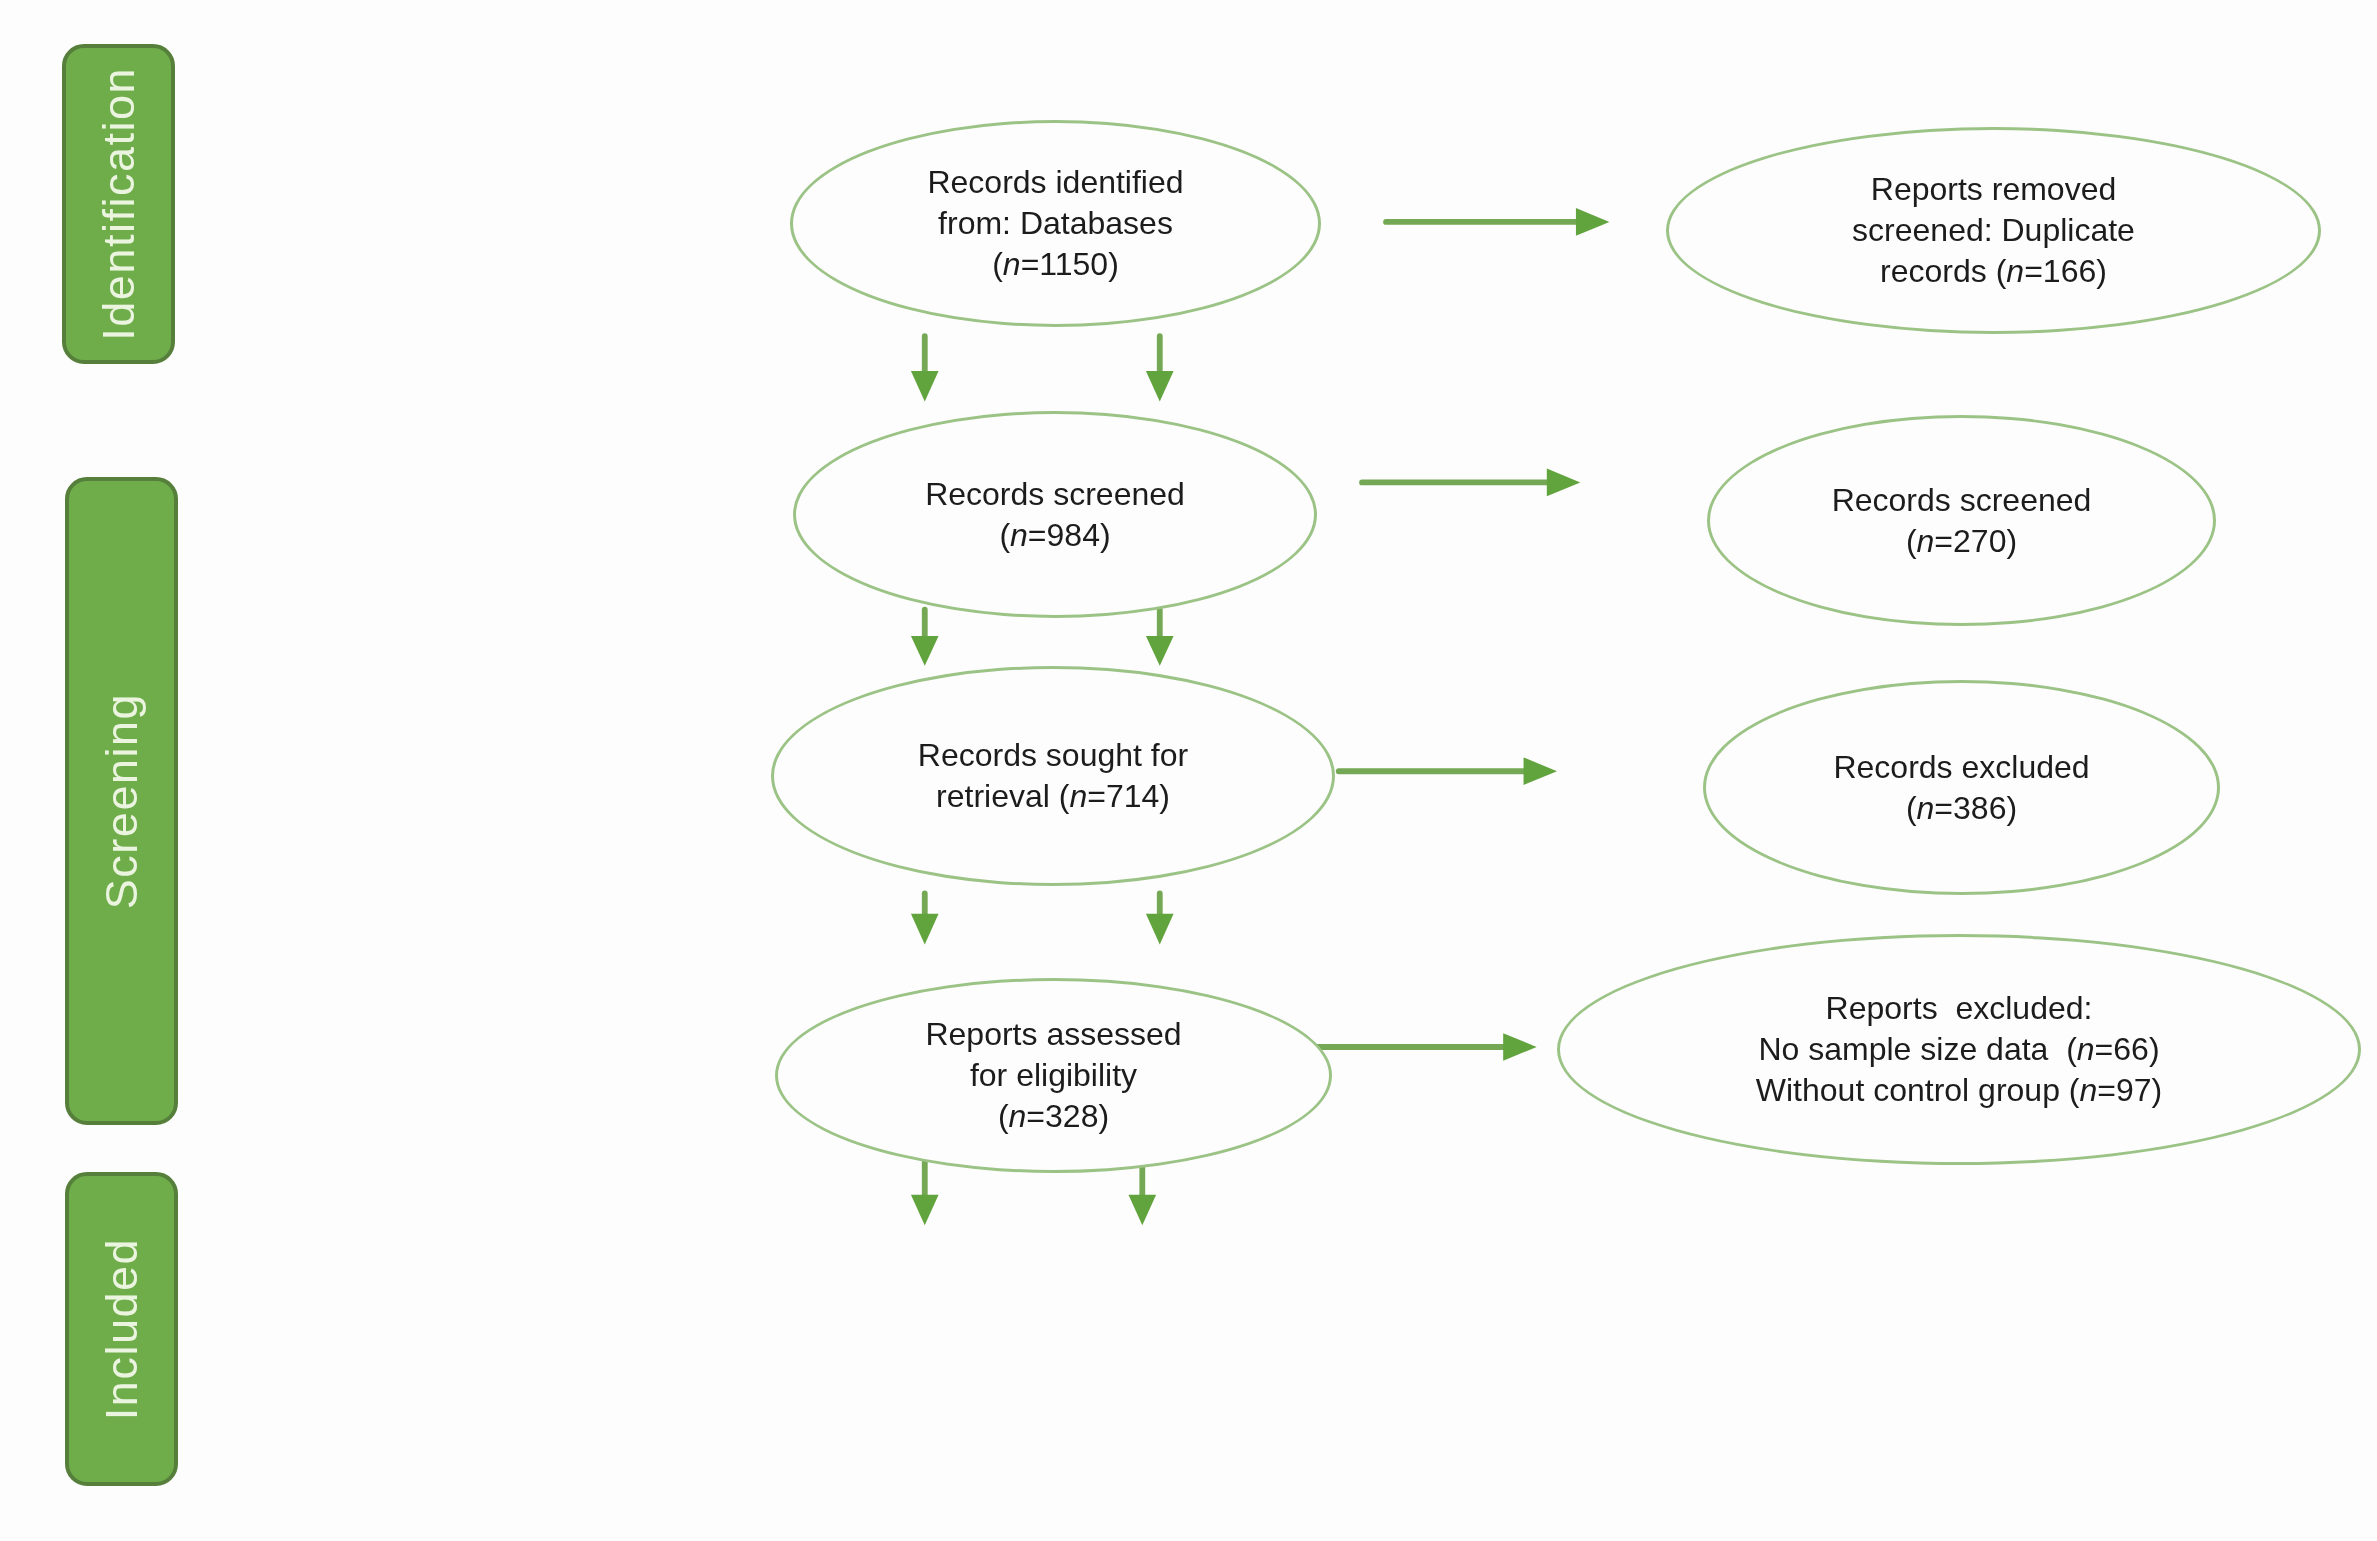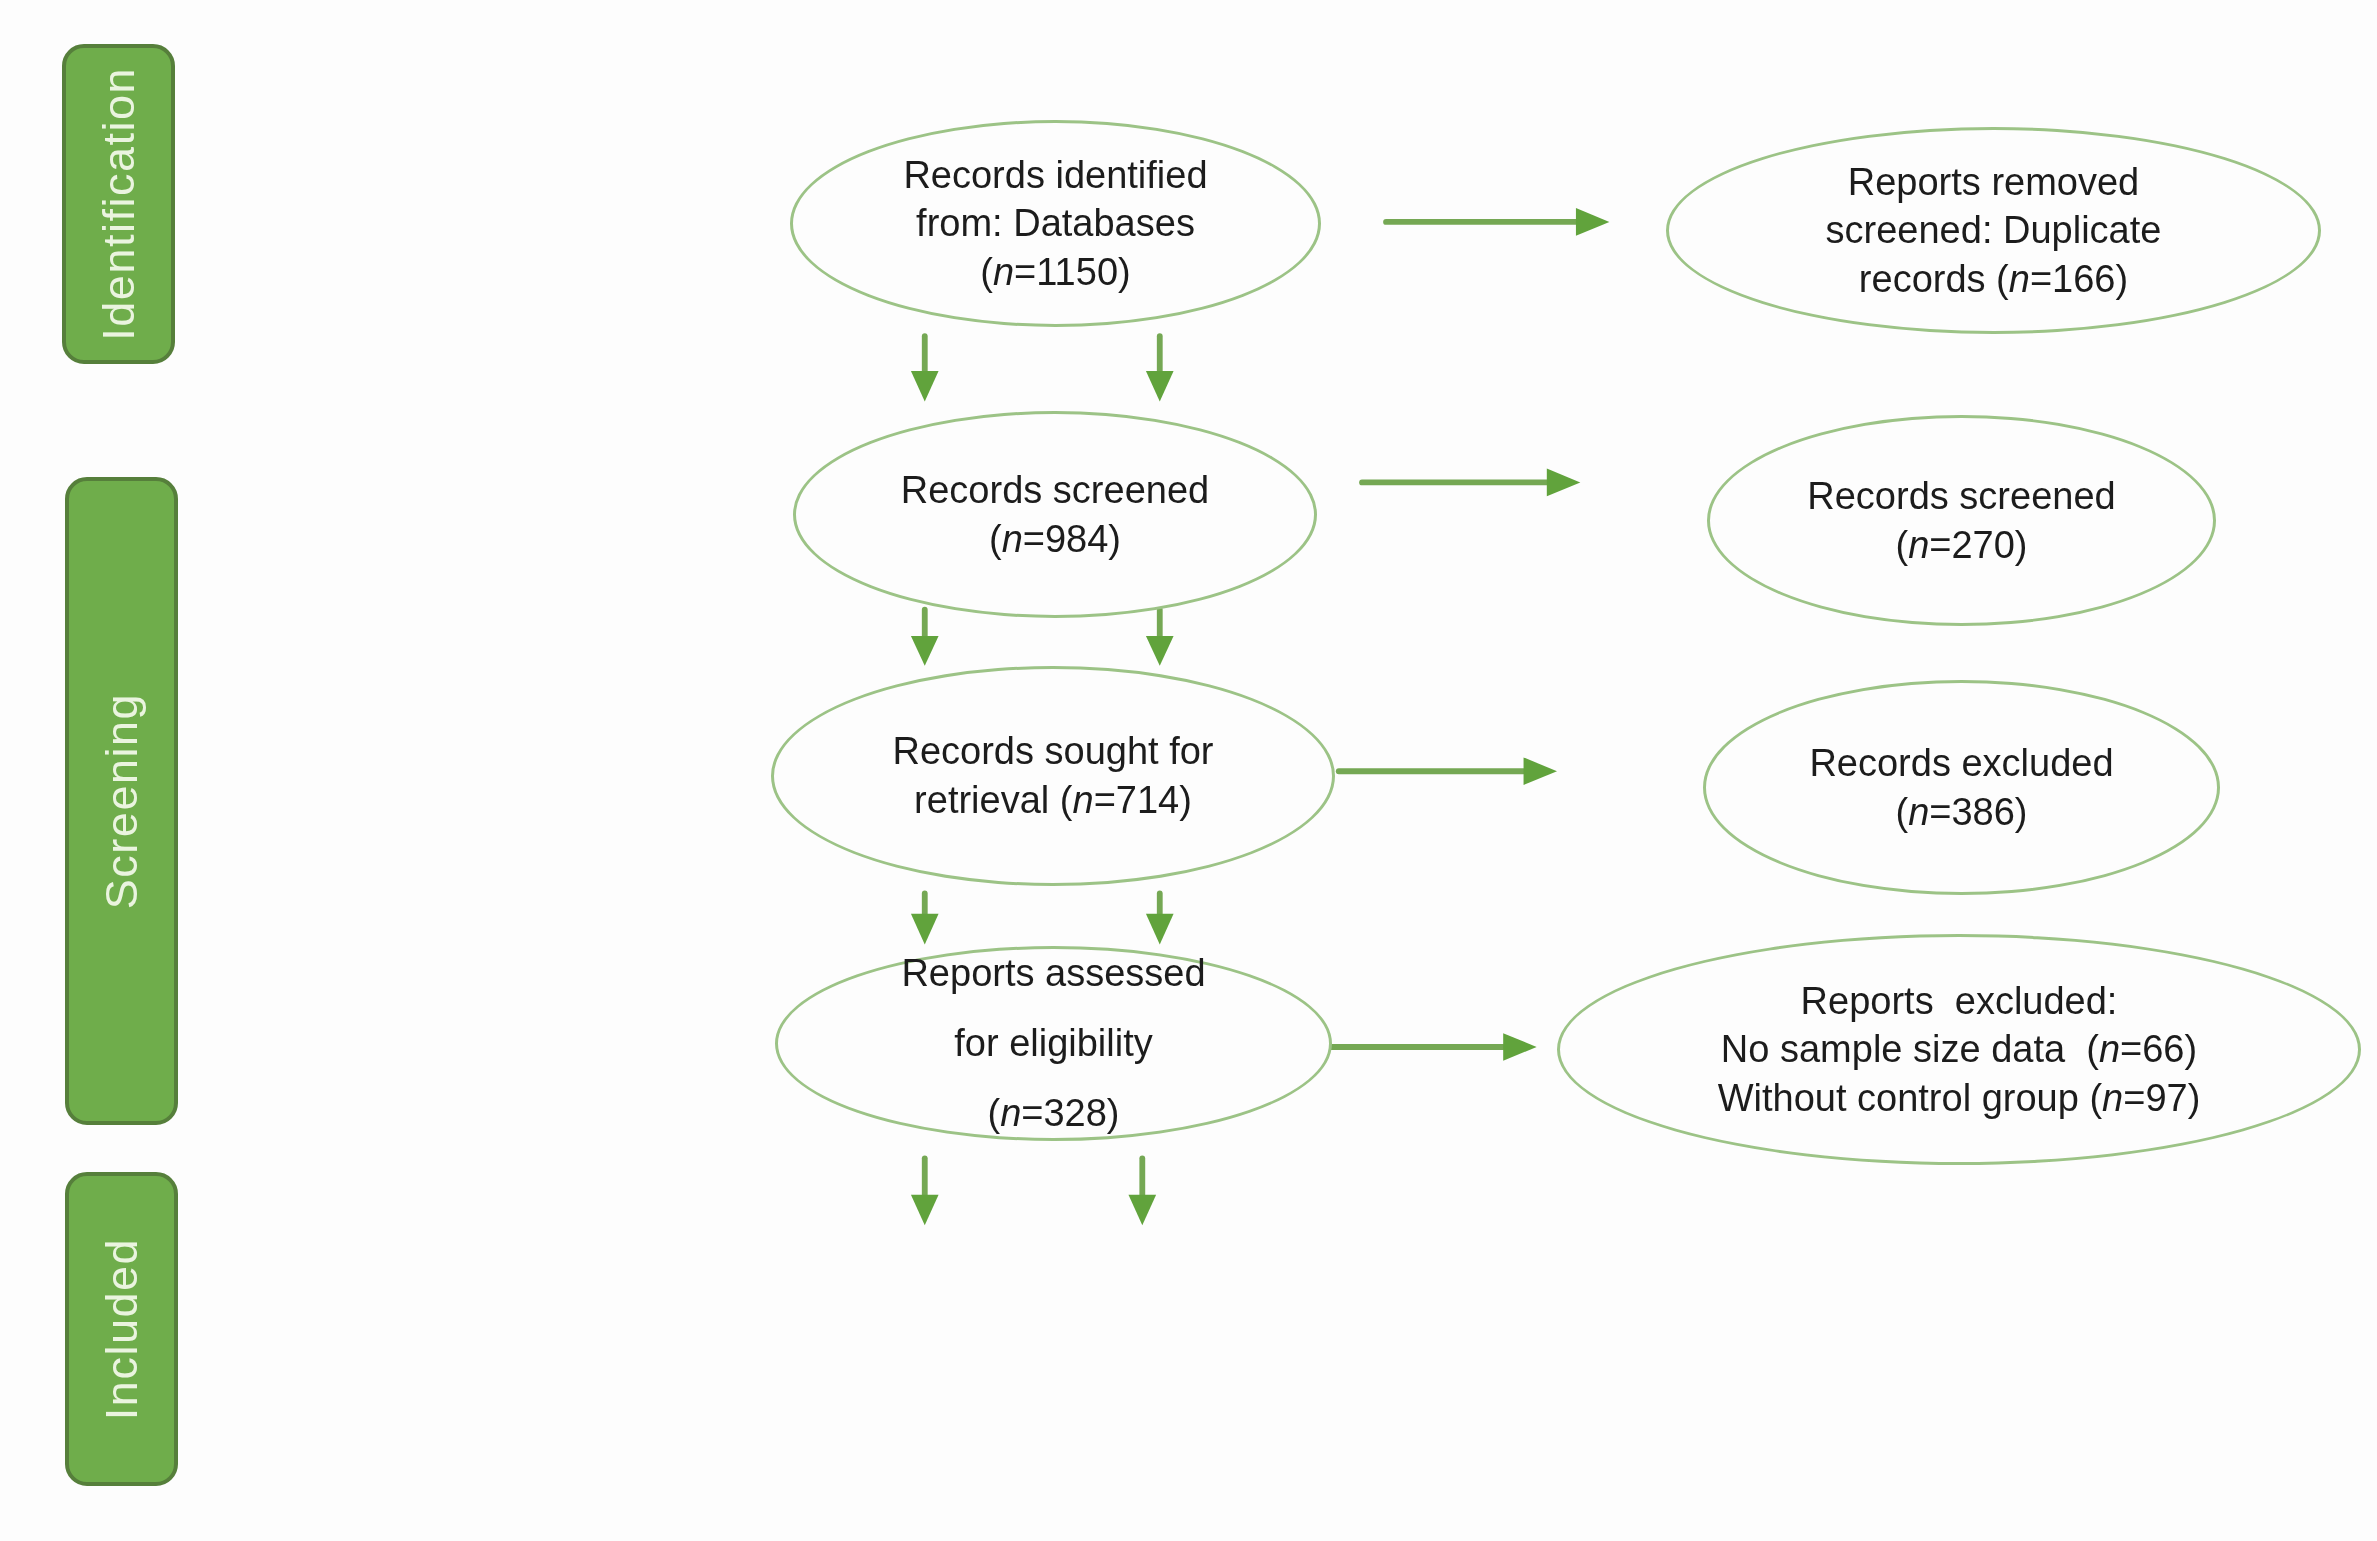--- a/index.html
+++ b/index.html
@@ -55,21 +55,21 @@
     box-sizing: border-box;
     background: #fdfdfd;
     display: flex;
     flex-direction: column;
     align-items: center;
     justify-content: center;
     text-align: center;
   }
   .node .line {
     color: #1c1c1c;
-    font-size: 38px;
+    font-size: 32px;
     line-height: 1.28;
     white-space: pre-wrap;
   }
   .node .line i {
     font-style: italic;
   }
 </style>
 </head>
 <body>
 
@@ -147,21 +147,21 @@
       <span class="line">(<i>n</i>=1150)</span>
     </div>
   <div class="node" style="left:793px; top:411px; width:524px; height:207px;">
       <span class="line">Records screened</span>
       <span class="line">(<i>n</i>=984)</span>
     </div>
   <div class="node" style="left:771px; top:666px; width:564px; height:220px;">
       <span class="line">Records sought for</span>
       <span class="line">retrieval (<i>n</i>=714)</span>
     </div>
-  <div class="node" style="left:775px; top:946px; width:557px; height:195px;justify-content:space-between;">
+  <div class="node" style="left:775px; top:978px; width:557px; height:195px;">
       <span class="line">Reports assessed</span>
       <span class="line">for eligibility</span>
       <span class="line">(<i>n</i>=328)</span>
     </div>
 
   <div class="node" style="left:1666px; top:127px; width:655px; height:207px;">
       <span class="line">Reports removed</span>
       <span class="line">screened: Duplicate</span>
       <span class="line">records (<i>n</i>=166)</span>
     </div>

